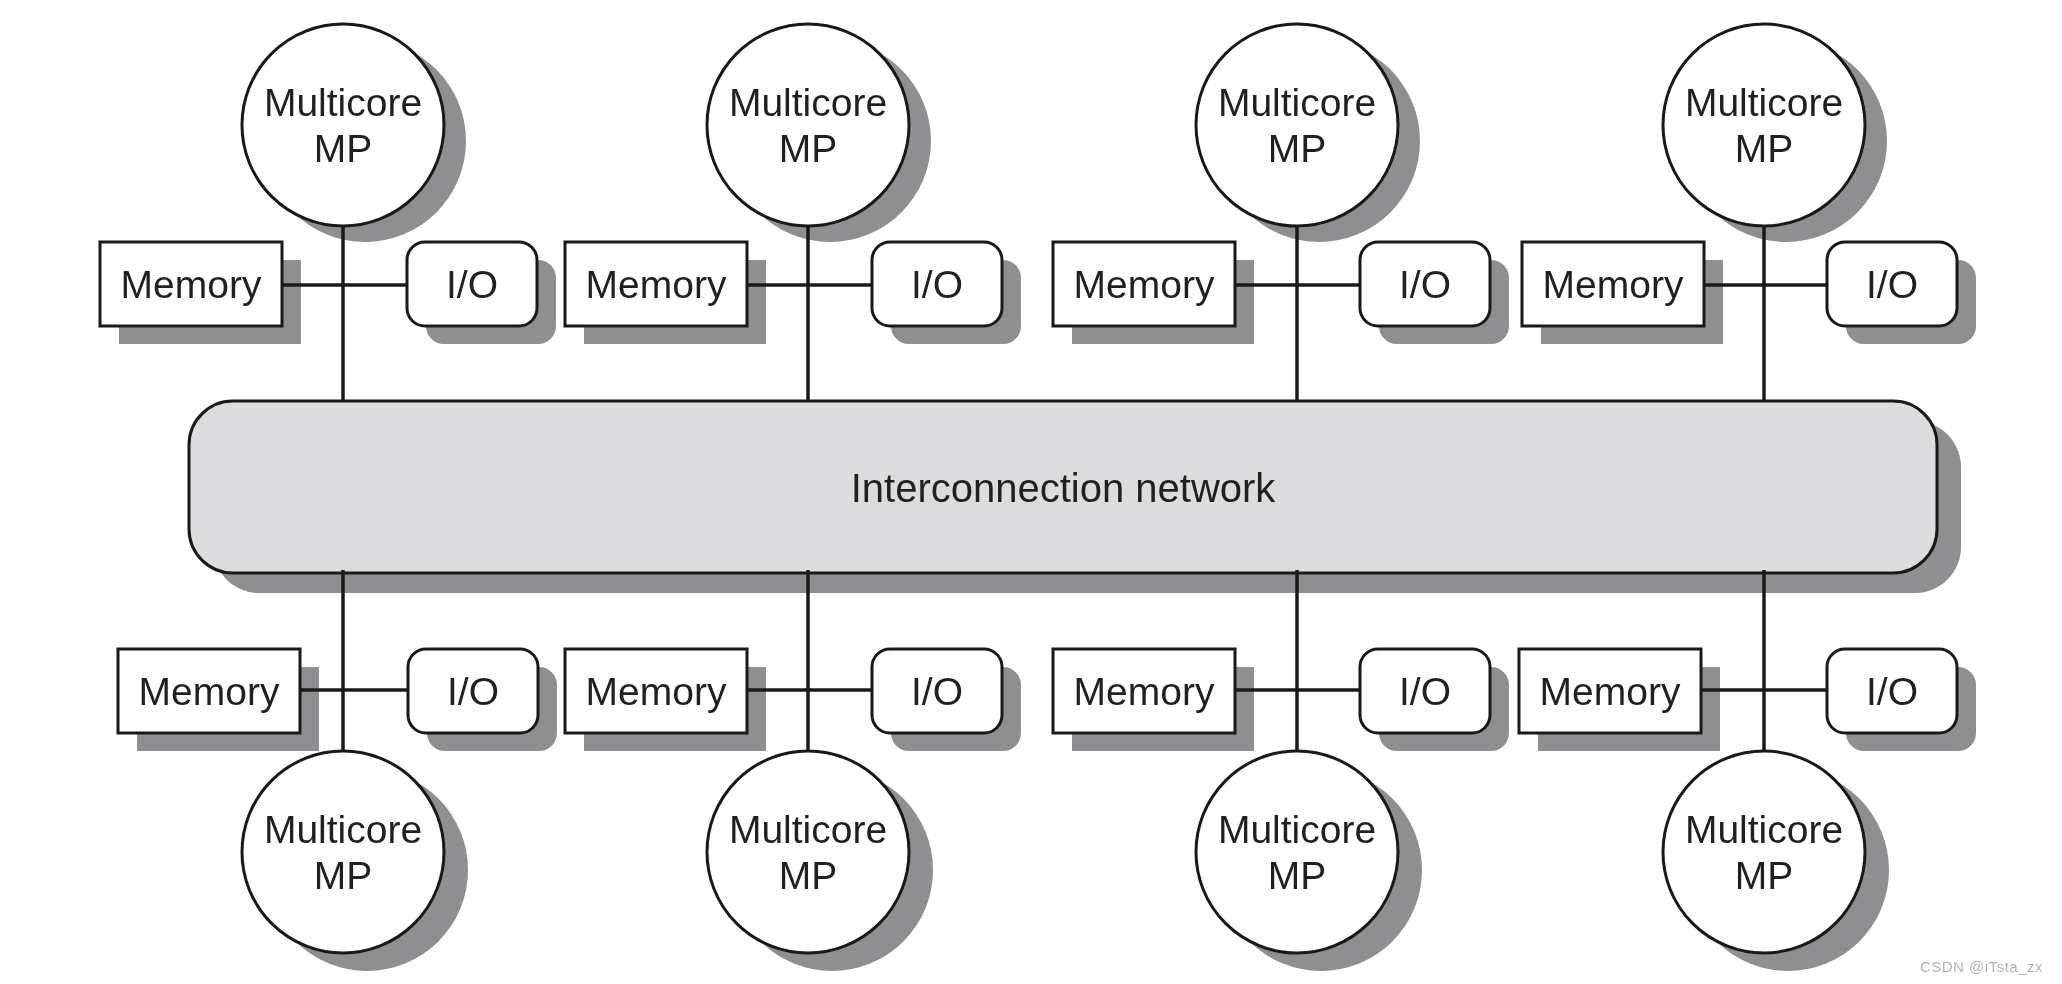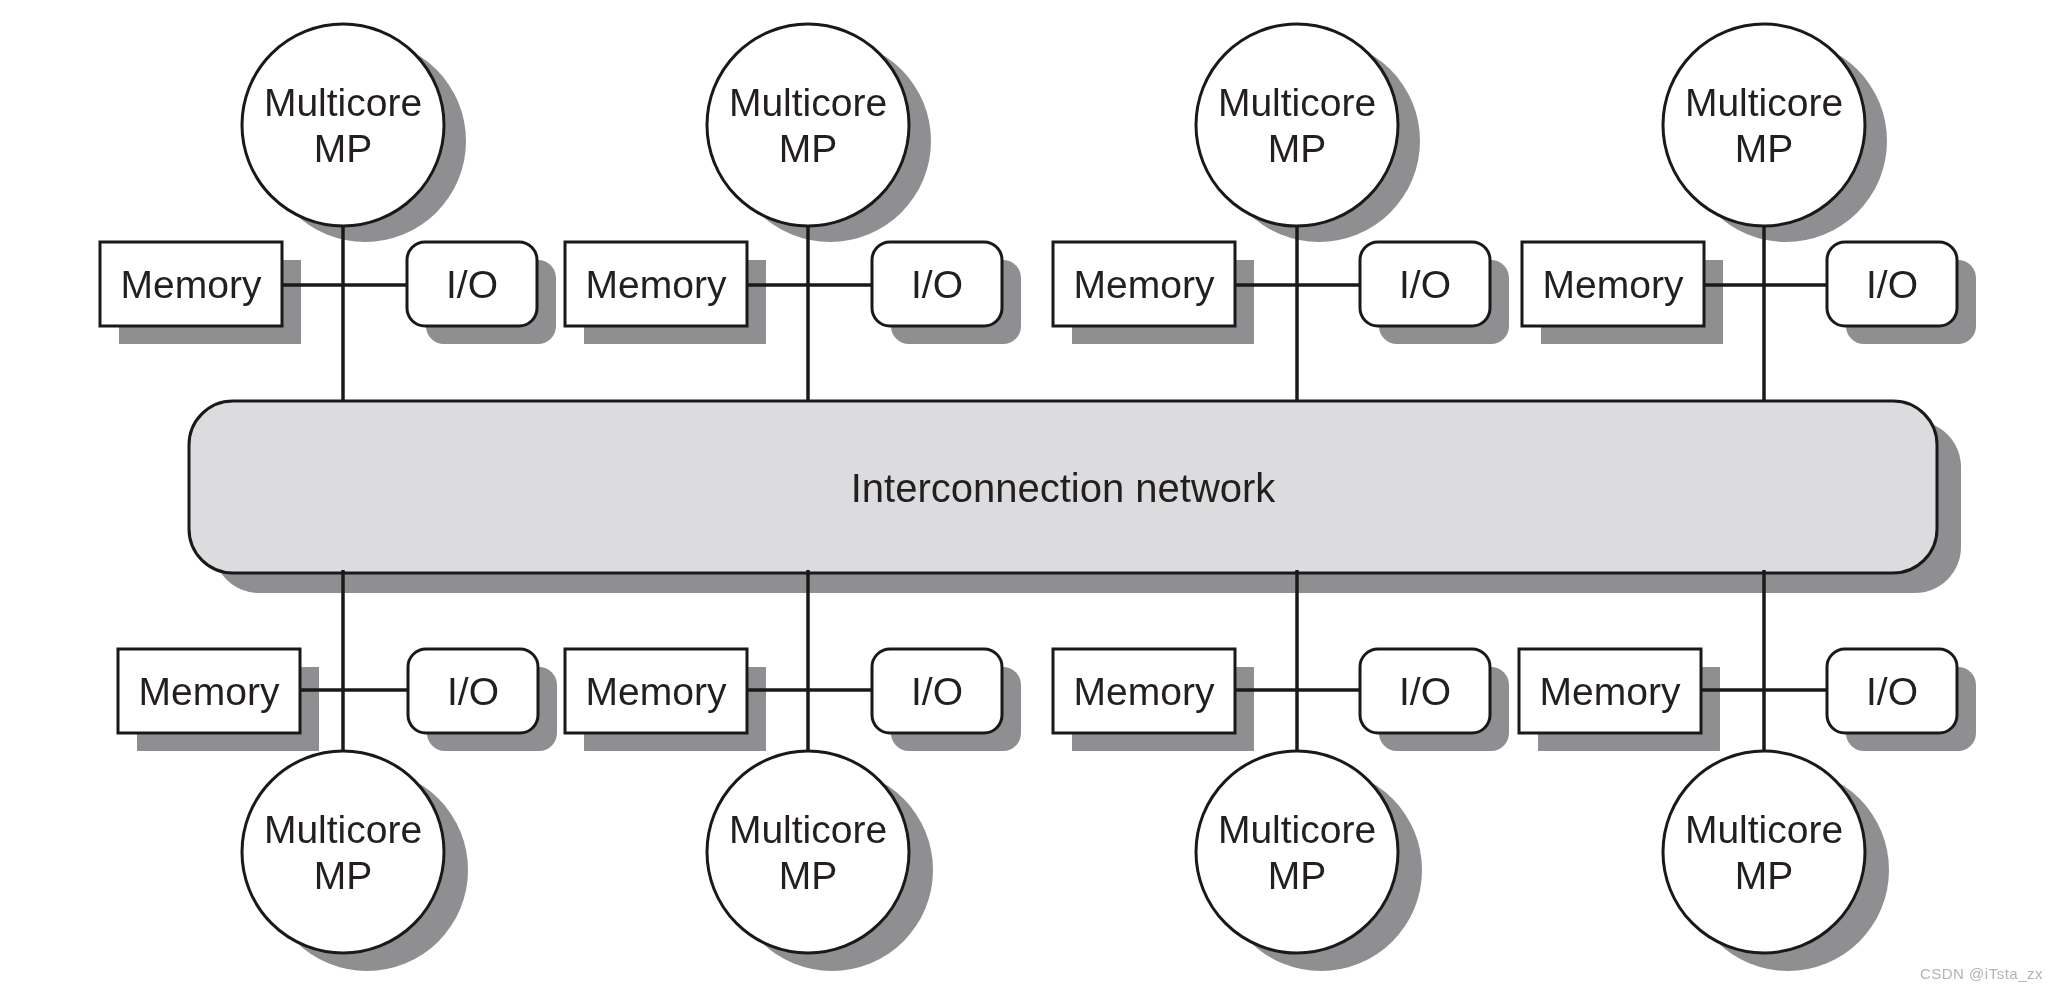--- a/index.html
+++ b/index.html
@@ -13,21 +13,21 @@
   }
   html,body{margin:0;padding:0;background:var(--color-background);}
   .stage{position:relative;width:2062px;height:984px;background:var(--color-background);overflow:hidden;}
   .stage svg{position:absolute;left:0;top:0;display:block;}
   .shadow{fill:var(--color-shadow);stroke:none;}
   .wire{stroke:var(--color-line);stroke-width:3.5;fill:none;}
   .node{fill:var(--color-node_fill);stroke:var(--color-line);stroke-width:3;}
   .bar-shape{fill:var(--color-bar_fill);stroke:var(--color-line);stroke-width:3;}
   .label{fill:var(--color-text);font-family:"Liberation Sans",sans-serif;font-size:39px;text-anchor:middle;}
   .bar-label{font-size:40px;}
-  .watermark{position:absolute;right:19px;bottom:2px;color:var(--color-watermark);
+  .watermark{position:absolute;right:19px;bottom:9px;color:var(--color-watermark);
     font:15px "Liberation Sans",sans-serif;letter-spacing:0.5px;margin-top:20px;}
 </style>
 </head>
 <body>
 
 <div class="stage">
 <svg width="2062" height="984" viewBox="0 0 2062 984">
 
   <g>
     <circle class="shadow" cx="365" cy="141" r="101"></circle>

